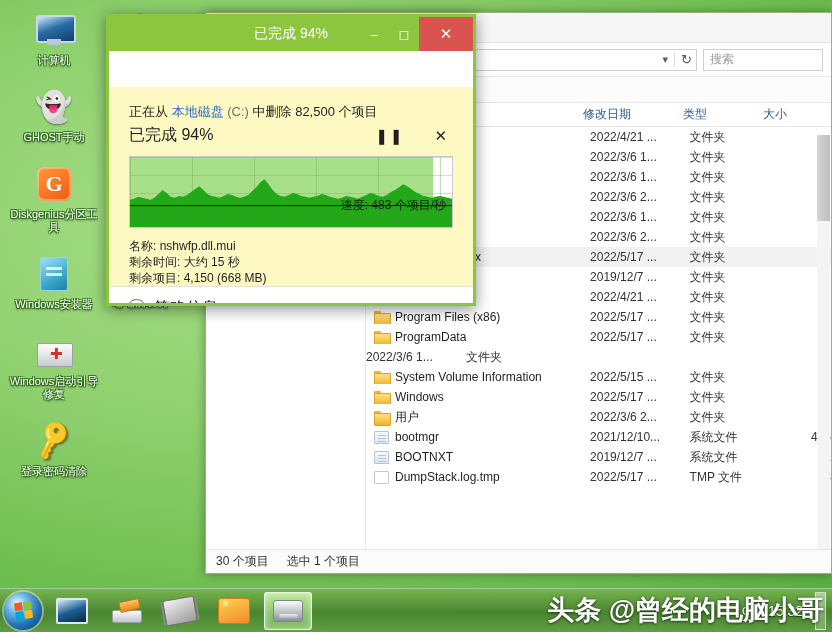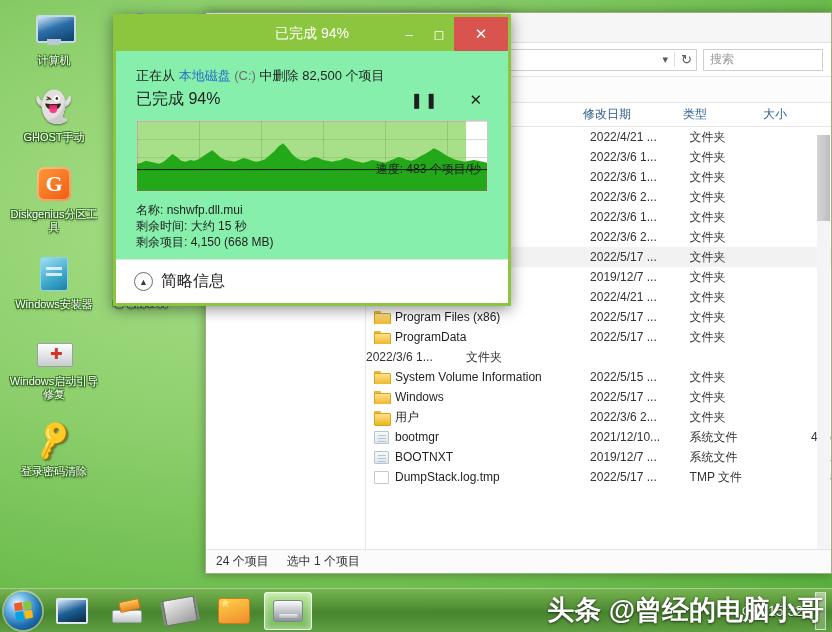--- a/index.html
+++ b/index.html
@@ -216,39 +216,39 @@
     font-size:12px; color:#333;
   }
   #vscroll {
     position:absolute; right:1px; top:122px; width:13px; height:414px; background:#f4f4f4;
   }
   #vscroll .thumb { position:absolute; left:0; top:0; width:13px; height:86px;
     background:linear-gradient(90deg,#d6d6d6,#bdbdbd); }
 
   
   #dialog {
-    position:absolute; left:113px; top:14px; width:398px; height:292px;
+    position:absolute; left:106px; top:14px; width:370px; height:292px;
     background:#ffffff;
     border:3px solid #8cc63f;
     box-shadow:0 3px 14px rgba(0,0,0,.45);
     display:flex; flex-direction:column; overflow:hidden;
   }
   #dlg-title {
     height:34px; flex:0 0 auto; background:#8cc63f;
     display:flex; align-items:center; position:relative;
   }
   #dlg-title .dt-text {
     position:absolute; left:0; right:0; text-align:center;
     font-size:14px; color:#ffffff;
   }
   #dlg-title .btns { margin-left:auto; display:flex; height:34px; z-index:2; }
   .wbtn { width:30px; height:34px; display:flex; align-items:center; justify-content:center;
     color:#ffffff; font-size:13px; }
   .wbtn.close { width:54px; background:#d9534f; font-size:15px; }
-  #dlg-body { flex:1 1 auto; padding:16px 20px 0 20px; position:relative; background:#86efac;}
+  #dlg-body { flex:1 1 auto; padding:16px 20px 0 20px; position:relative; background:#fef9c3;margin-top:36px;}
   .line1 { font-size:13px; color:#1f1f1f; margin-bottom:4px; }
   .line1 .lnk { color:#2a6fc9; }
   .line1 .drv { color:#6d6d6d; }
   .row2 { display:flex; align-items:center; margin-bottom:10px; }
   .row2 .pct { font-size:16px; color:#1f1f1f; }
   .row2 .acts { margin-left:auto; display:flex; align-items:center; gap:30px; padding-right:6px;}
   .act { font-size:15px; color:#1f1f1f; }
   .act.pause { letter-spacing:2px; font-weight:bold; }
 
   #graph {
@@ -557,21 +557,21 @@
               </span>
               <span class="c-date">2022/5/17 ...</span>
               <span class="c-type">TMP 文件</span>
               <span class="c-size">8</span>
             </div>
           </div>
       </div>
     </div>
 
     <div id="exp-status">
-      <span>24 个项目</span>
+      <span>30 个项目</span>
       <span>选中 1 个项目</span>
     </div>
 
     <div id="vscroll">
       <div class="thumb"></div>
     </div>
   </div>
 
   <div id="dialog">
 

